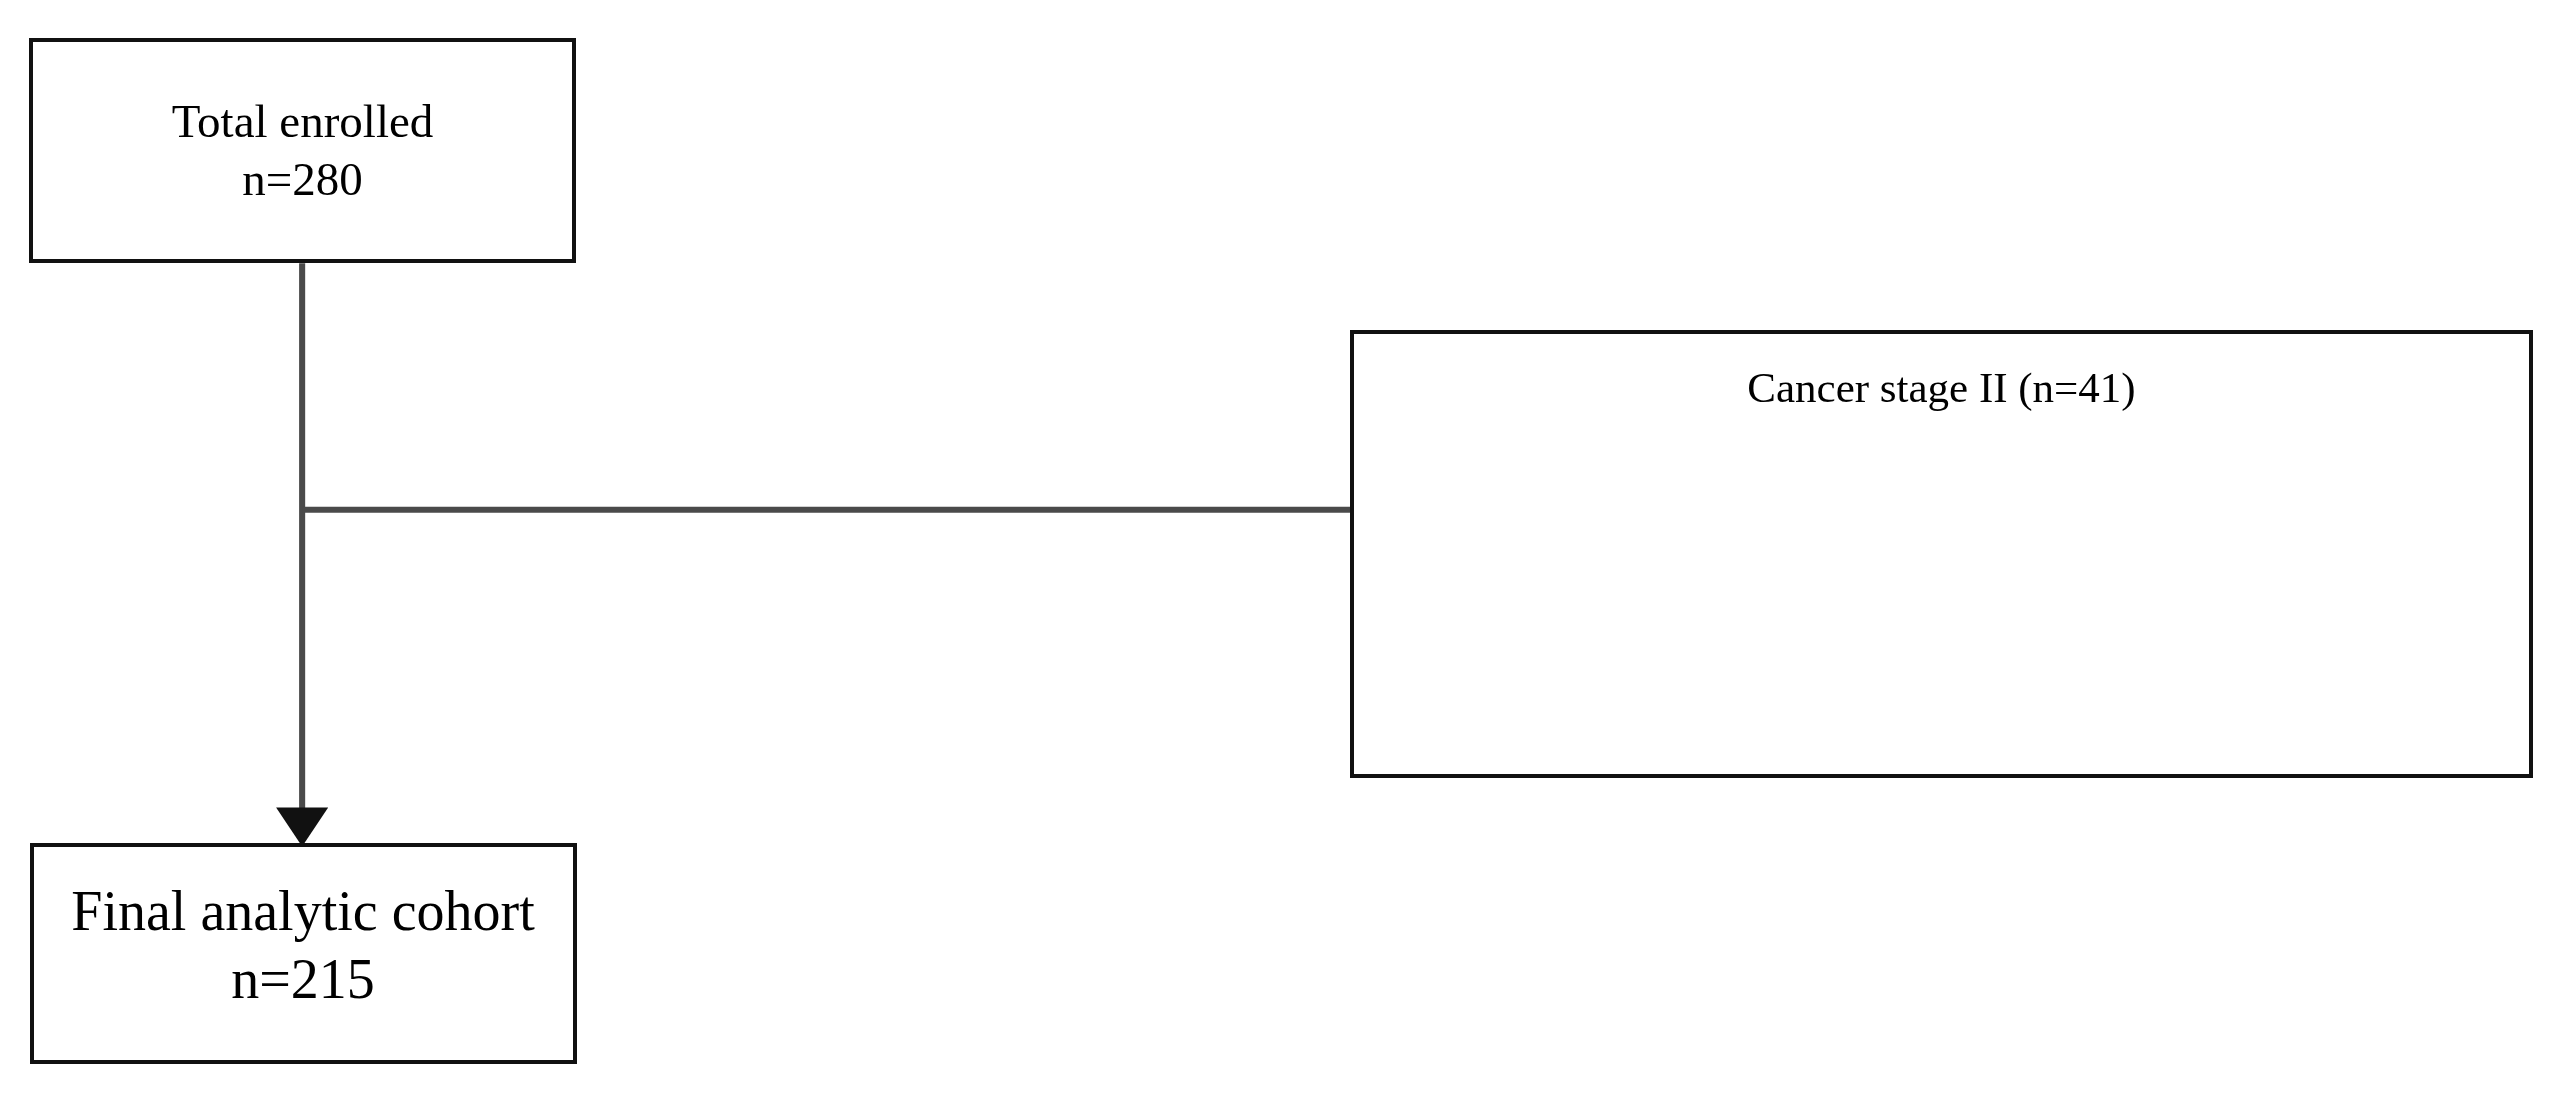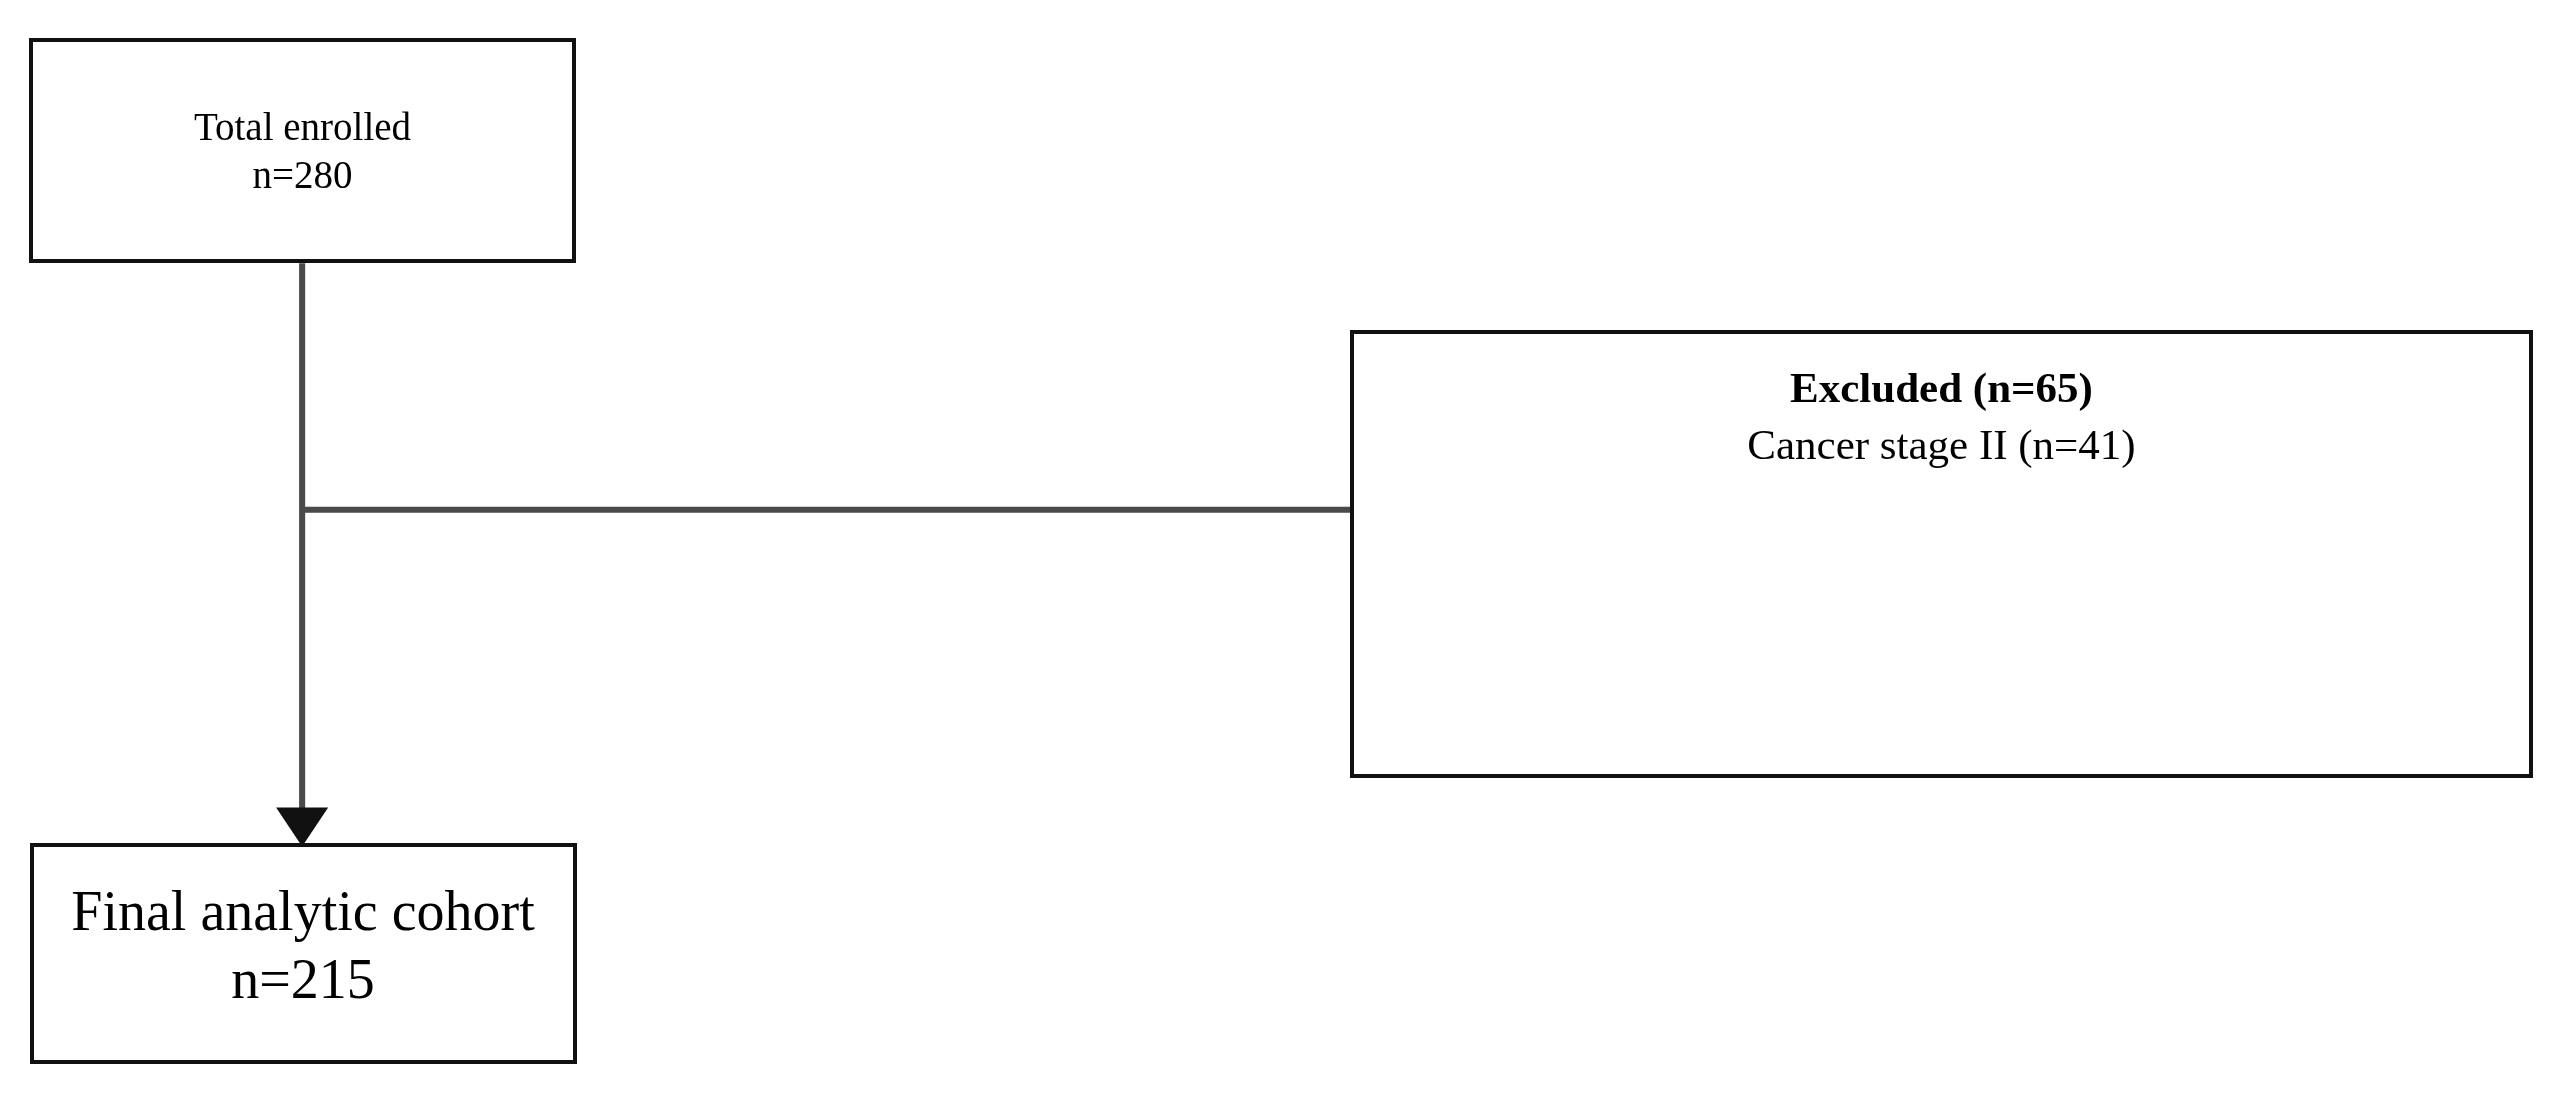--- a/index.html
+++ b/index.html
@@ -54,21 +54,21 @@
 
   
   #box-total {
     left: 29px;
     top: 38px;
     width: 547px;
     height: 225px;
     justify-content: center;
   }
   #box-total .node-line {
-    font-size: 39px;
+    font-size: 47px;
     line-height: 1.22;
   }
 
   
   #box-excluded {
     left: 1350px;
     top: 330px;
     width: 1183px;
     height: 448px;
     justify-content: flex-start;
@@ -109,21 +109,20 @@
 
     <line x1="348" y1="587" x2="1557" y2="587" stroke="#4a4a4a" stroke-width="7"></line>
   </svg>
 
   <div class="node-box centered" id="box-total">
     <span class="node-line">Total enrolled</span>
     <span class="node-line">n=280</span>
   </div>
 
   <div class="node-box" id="box-excluded">
-    <span class="node-line heading">Excluded (n=65)</span>
     <span class="node-line">Cancer stage II (n=41)</span>
   </div>
 
   <div class="node-box" id="box-final">
     <span class="node-line">Final analytic cohort</span>
     <span class="node-line">n=215</span>
   </div>
 
 </div>
 

